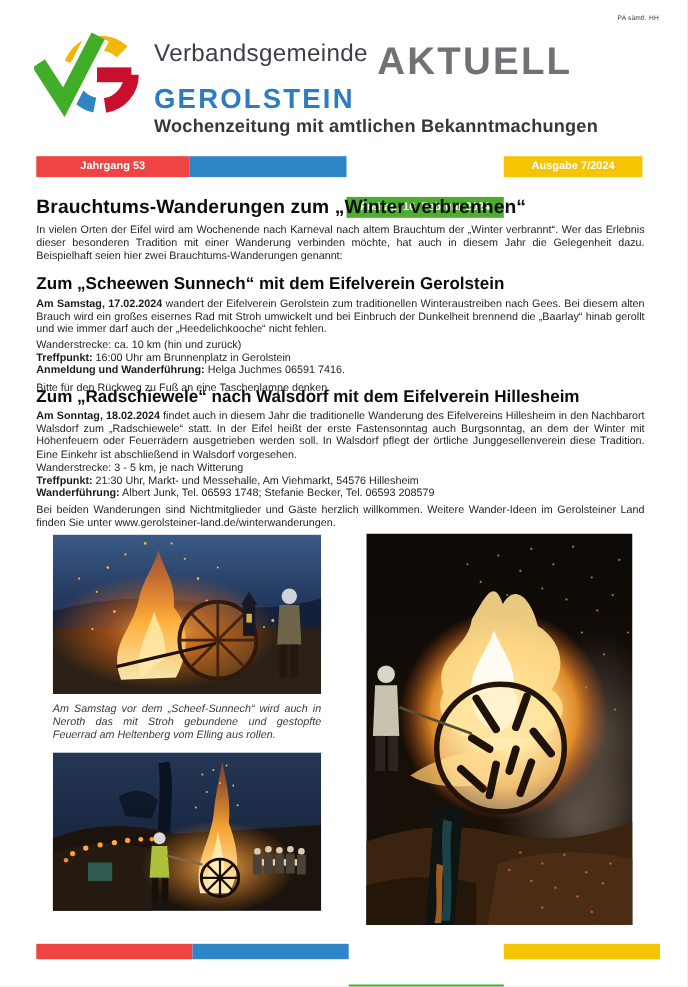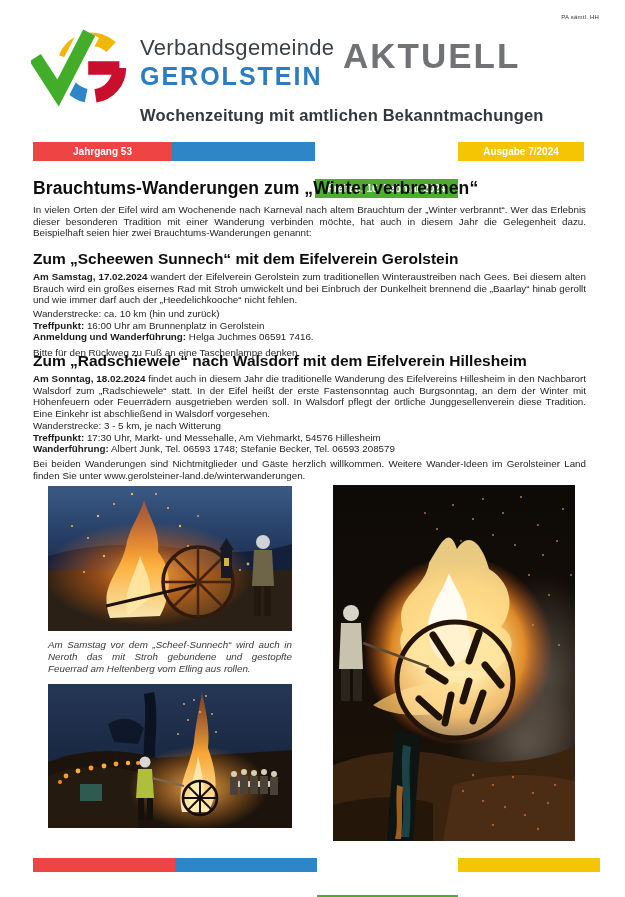--- a/index.html
+++ b/index.html
@@ -5,21 +5,21 @@
   html,body{margin:0;padding:0;background:#e8e8e8;}
   .page{
     position:relative;width:625px;height:897px;background:#ffffff;
     font-family:"Liberation Sans","DejaVu Sans",sans-serif;color:#1c1c1a;
     margin:0 auto;overflow:hidden;
   }
   .postal{position:absolute;top:14px;right:26px;font-size:6px;color:#333;letter-spacing:.2px;}
   .logo{position:absolute;left:31px;top:26px;}
   .orgblock{position:absolute;left:140px;top:36px;line-height:1.05;}
   .org1{font-size:22px;font-weight:500;color:#3a4046;letter-spacing:.3px;}
-  .org2{font-size:25px;font-weight:700;color:#2b7cc0;letter-spacing:2px;margin-top:4px;}
+  .org2{font-size:25px;font-weight:700;color:#2b7cc0;letter-spacing:2px;margin-top:18px;}
   .brand{position:absolute;left:343px;top:36px;font-size:35px;font-weight:700;color:#717275;letter-spacing:2px;}
   .tagline{position:absolute;left:140px;top:106px;font-size:16.5px;font-weight:600;color:#33383d;letter-spacing:.2px;}
   .bar{position:absolute;left:33px;width:567px;display:flex;}
   .bar-top{top:142px;height:19px;}
   .bar-bottom{top:858px;height:14px;}
   .seg{height:100%;}
   .seg-label{font-size:10px;font-weight:700;color:#ffffff;text-align:center;line-height:19px;}
   .c-red{background:#ef4444;} .c-blue{background:#2e86c7;} .c-green{background:#4cad31;margin-top:37px;} .c-yellow{background:#f5c402;}
   .w139{width:139px;} .w143{width:143px;} .w142{width:126px;} .w25{width:141.75px;}
   .content{position:absolute;left:33px;width:553px;}
@@ -87,21 +87,21 @@
     <div>Wanderstrecke: ca. 10 km (hin und zurück)</div>
     <div><b>Treffpunkt:</b><span> 16:00 Uhr am Brunnenplatz in Gerolstein</span></div>
     <div><b>Anmeldung und Wanderführung:</b><span> Helga Juchmes 06591 7416.</span></div>
   </div>
   <div class="content details note1">Bitte für den Rückweg zu Fuß an eine Taschenlampe denken.</div>
 
   <div class="content h2 h2b">Zum „Radschiewele“ nach Walsdorf mit dem Eifelverein Hillesheim</div>
   <div class="content body-txt lead2"><b>Am Sonntag, 18.02.2024</b><span> findet auch in diesem Jahr die traditionelle Wanderung des Eifelvereins Hillesheim in den Nachbarort Walsdorf zum „Radschiewele“ statt. In der Eifel heißt der erste Fastensonntag auch Burgsonntag, an dem der Winter mit Höhenfeuern oder Feuerrädern ausgetrieben werden soll. In Walsdorf pflegt der örtliche Junggesellenverein diese Tradition. Eine Einkehr ist abschließend in Walsdorf vorgesehen.</span></div>
   <div class="content details det2">
     <div>Wanderstrecke: 3 - 5 km, je nach Witterung</div>
-    <div><b>Treffpunkt:</b><span> 17:30 Uhr, Markt- und Messehalle, Am Viehmarkt, 54576 Hillesheim</span></div>
+    <div><b>Treffpunkt:</b><span> 21:30 Uhr, Markt- und Messehalle, Am Viehmarkt, 54576 Hillesheim</span></div>
     <div><b>Wanderführung:</b><span> Albert Junk, Tel. 06593 1748; Stefanie Becker, Tel. 06593 208579</span></div>
   </div>
   <div class="content body-txt closing">Bei beiden Wanderungen sind Nichtmitglieder und Gäste herzlich willkommen. Weitere Wander-Ideen im Gerolsteiner Land finden Sie unter www.gerolsteiner-land.de/winterwanderungen.</div>
 
   <svg class="photo ph1" width="244" height="145" viewBox="0 0 244 145">
     <defs>
       <linearGradient id="sky1" x1="0" y1="0" x2="0" y2="1">
         <stop offset="0" stop-color="#3a5a85"></stop>
           <stop offset="0.7" stop-color="#22375c"></stop>
           <stop offset="1" stop-color="#1a2946"></stop>

